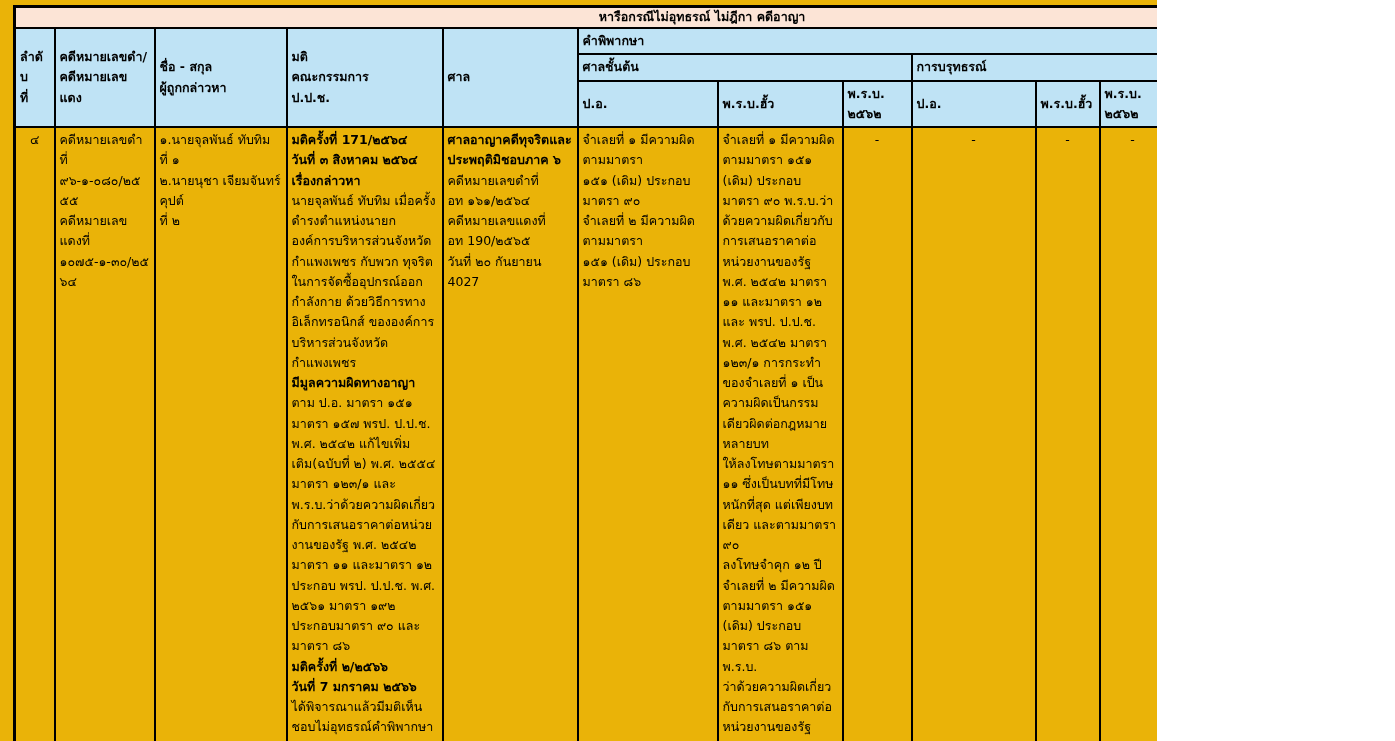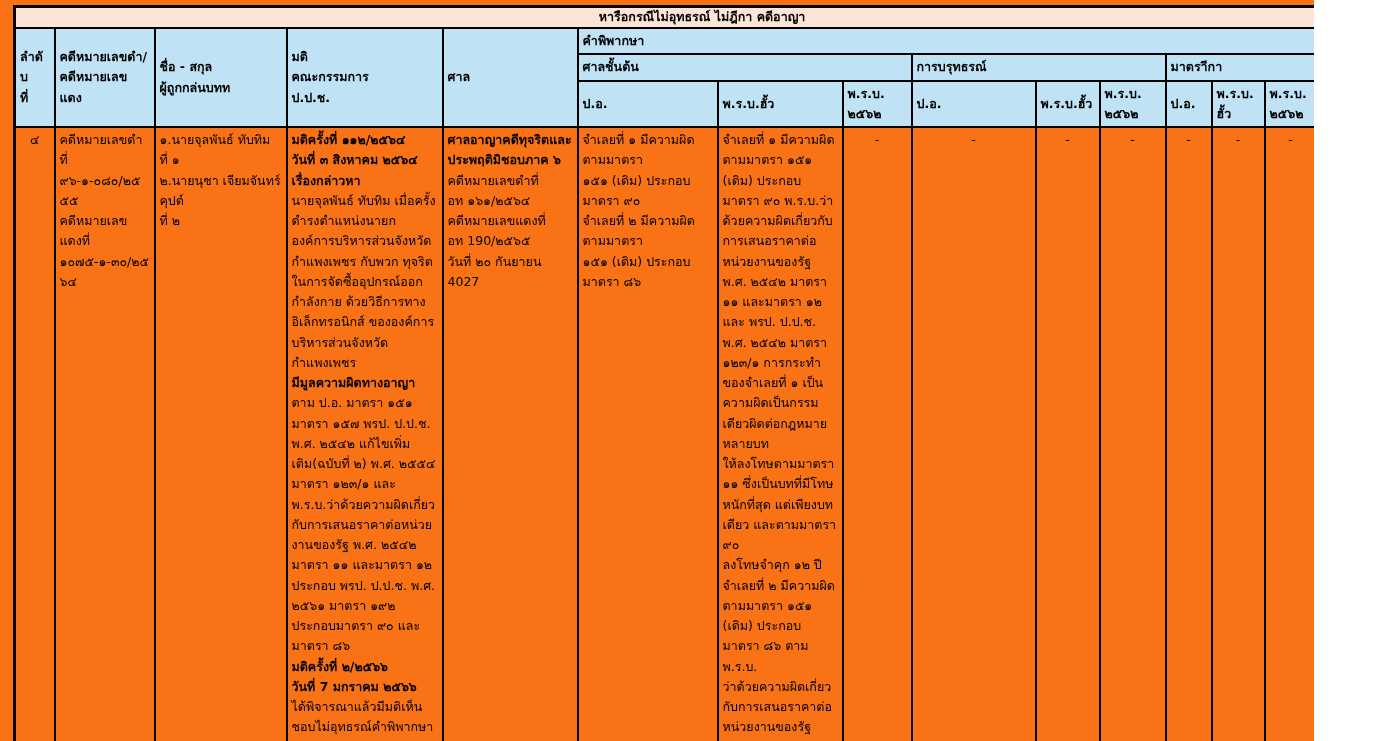--- a/index.html
+++ b/index.html
@@ -1,17 +1,17 @@
 <!DOCTYPE html>
 <html><head>
 <meta charset="utf-8">
 <style>
   html,body{margin:0;padding:0;background:#ffffff;}
   body{font-family:"DejaVu Sans","Liberation Sans",sans-serif;color:#000;}
-  .page{position:relative;width:1314px;height:741px;background:#f97316;overflow:hidden;}
+  .page{position:relative;width:1157px;height:741px;background:#eab308;overflow:hidden;}
   table.case-table{
     border-collapse:collapse;table-layout:fixed;
     margin:5px 0 0 13px;width:1378px;
     font-size:12.5px;
   }
   table.case-table td,table.case-table th{
     border:2px solid #000;
     padding:2px 4px;
     vertical-align:top;
     overflow:hidden;
@@ -70,21 +70,21 @@
         <tr class="title-row">
       <td colspan="15">หารือกรณีไม่อุทธรณ์ ไม่ฎีกา คดีอาญา</td>
     </tr>
 
     <tr class="h-r1">
       <td class="hdr" rowspan="3">ลำดับ
 ที่</td>
       <td class="hdr" rowspan="3">คดีหมายเลขดำ/
 คดีหมายเลขแดง</td>
       <td class="hdr" rowspan="3">ชื่อ - สกุล
-ผู้ถูกกล่นบทท</td>
+ผู้ถูกกล่าวหา</td>
       <td class="hdr" rowspan="3">มติ
 คณะกรรมการ
 ป.ป.ช.</td>
       <td class="hdr" rowspan="3">ศาล</td>
       <td class="hdr" colspan="9">คำพิพากษา</td>
       <td class="hdr" rowspan="3">หมายเหตุ</td>
     </tr>
 
     <tr class="h-r2">
       <td class="hdr" colspan="3">ศาลชั้นต้น</td>
@@ -107,21 +107,21 @@
     <tr style="height:610px;">
       <td class="c-no">๔</td>
       <td class="pre">คดีหมายเลขดำที่
 ๙๖-๑-๐๘๐/๒๕๕๕
 คดีหมายเลขแดงที่
 ๑๐๗๕-๑-๓๐/๒๕๖๔</td>
       <td class="pre">๑.นายจุลพันธ์ ทับทิม ที่ ๑
 ๒.นายนุชา เจียมจันทร์คุปต์
 ที่ ๒</td>
       <td>
-        <p class="seg b">มติครั้งที่ ๑๑๒/๒๕๖๔</p>
+        <p class="seg b">มติครั้งที่ 171/๒๕๖๔</p>
         <p class="seg b">วันที่ ๓ สิงหาคม ๒๕๖๔</p>
         <p class="seg b">เรื่องกล่าวหา</p>
         <p class="seg">นายจุลพันธ์ ทับทิม เมื่อครั้งดำรงตำแหน่งนายกองค์การบริหารส่วนจังหวัดกำแพงเพชร กับพวก ทุจริตในการจัดซื้ออุปกรณ์ออกกำลังกาย ด้วยวิธีการทางอิเล็กทรอนิกส์ ขององค์การบริหารส่วนจังหวัดกำแพงเพชร</p>
         <p class="seg b">มีมูลความผิดทางอาญา</p>
         <p class="seg">ตาม ป.อ. มาตรา ๑๕๑ มาตรา ๑๕๗ พรป. ป.ป.ช. พ.ศ. ๒๕๔๒ แก้ไขเพิ่มเติม(ฉบับที่ ๒) พ.ศ. ๒๕๕๔ มาตรา ๑๒๓/๑ และ พ.ร.บ.ว่าด้วยความผิดเกี่ยวกับการเสนอราคาต่อหน่วยงานของรัฐ พ.ศ. ๒๕๔๒ มาตรา ๑๑ และมาตรา ๑๒ ประกอบ พรป. ป.ป.ช. พ.ศ. ๒๕๖๑  มาตรา ๑๙๒ ประกอบมาตรา ๙๐ และมาตรา ๘๖</p>
         <p class="seg b">มติครั้งที่ ๒/๒๕๖๖</p>
         <p class="seg b">วันที่ 7 มกราคม ๒๕๖๖</p>
         <p class="seg">ได้พิจารณาแล้วมีมติเห็นชอบไม่อุทธรณ์คำพิพากษาศาลอาญาคดีทุจริตและประพฤติมิชอบภาค ๖</p>
       </td>
       <td>

